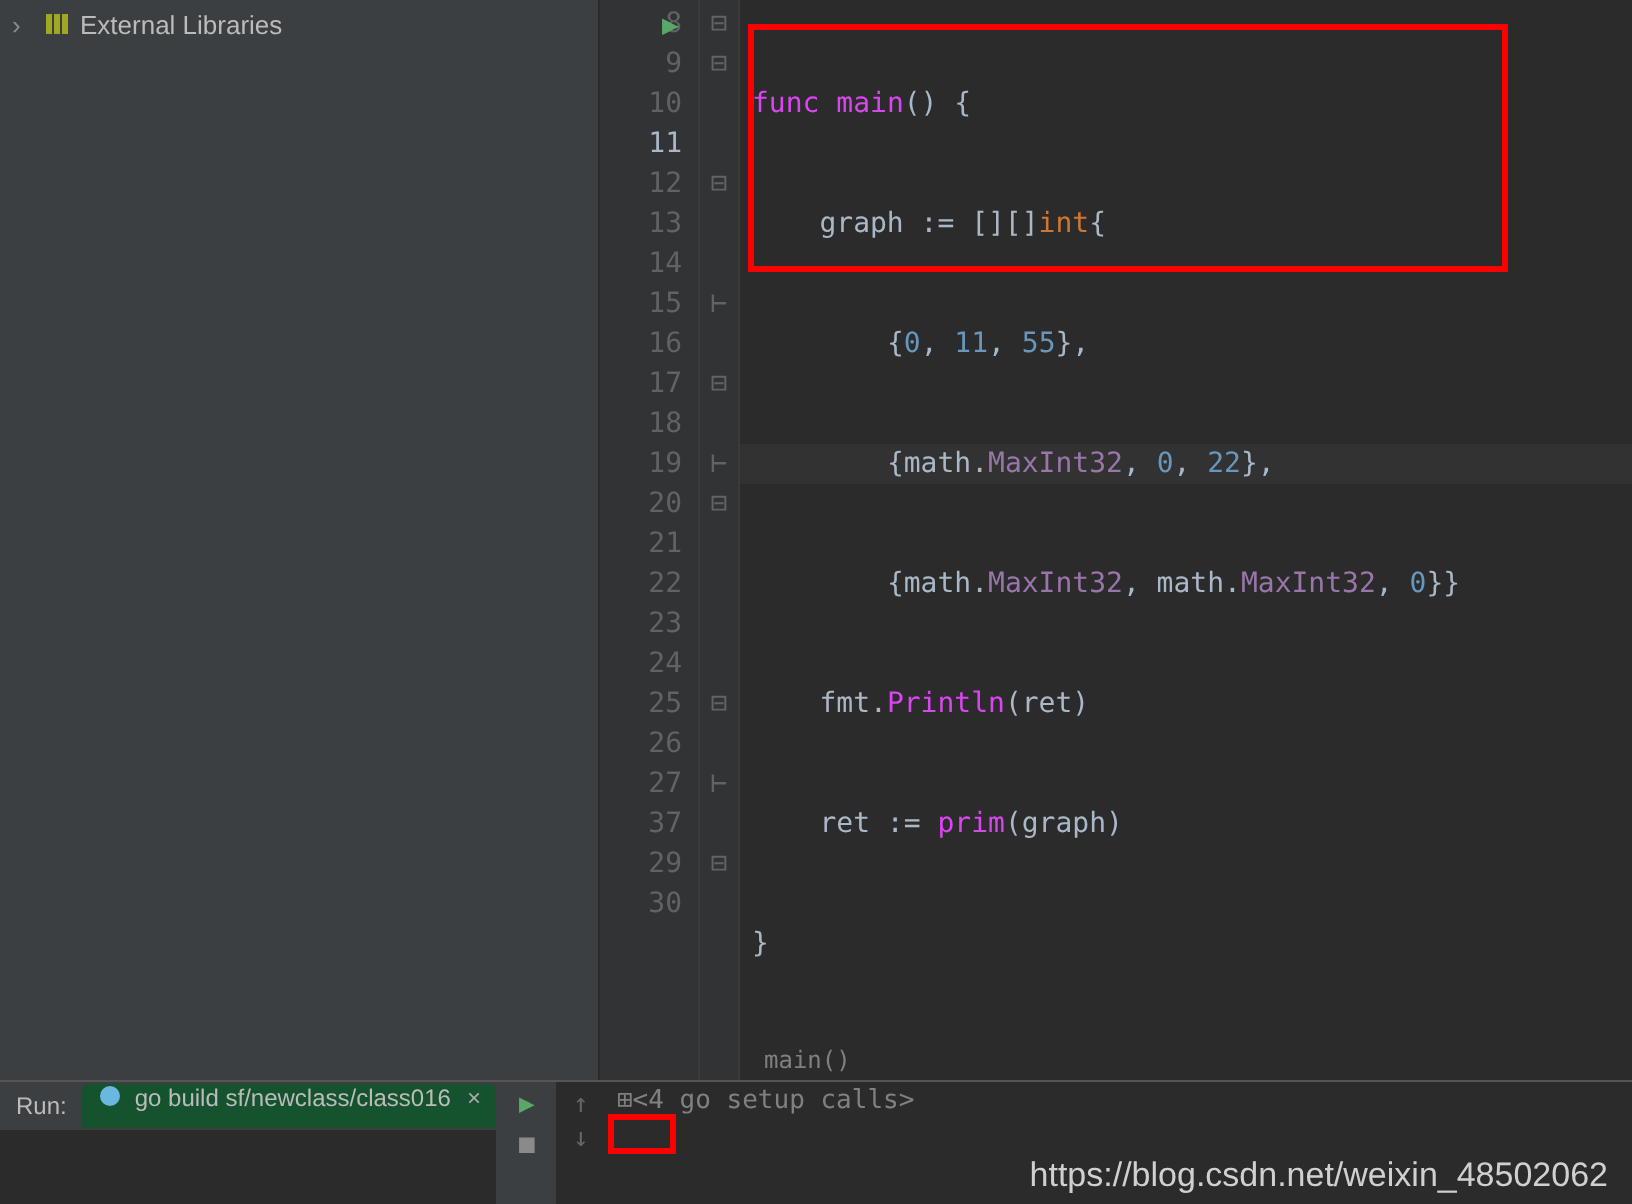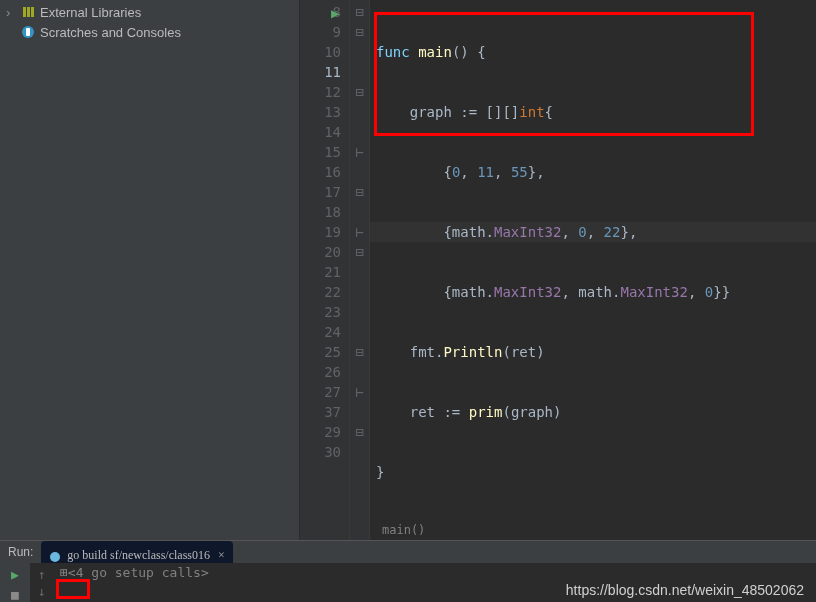--- a/index.html
+++ b/index.html
@@ -47,93 +47,83 @@
     background:#313335; border-right:1px solid #3a3a3a;
     color:#606366; text-align:center; padding-top:2px;
   }
   .gut-row { height:20px; }
   .code-col {
     position:absolute; left:70px; top:2px; right:0;
     white-space: pre;
   }
   .code-line { height:20px; padding-left:6px; }
   .code-line.current { background:#323232; }
-  .kw { color:#7dd3fc; }
-  .fn { color:#fef9c3; }
+  .kw { color:#d946ef; }
+  .fn { color:#d946ef; }
   .num { color:#6897bb; }
   .typ { color:#cc7832;margin-top:31px; }
   .ident { color:#9876aa; }
   .play-icon { color:#59a869; position:absolute; display: inline-block;}
   .red-box1 {
     position:absolute; border:3px solid #ff0000;
     left: 74px; top: 12px; width: 380px; height: 124px; pointer-events:none;
   }
   .breadcrumb {
     position:absolute; left:70px; bottom:0; height:20px;
     padding-left:12px; color:#808080; font-size:12px; display:flex; align-items:center;
     background:#2b2b2b; width:100%;
   }
   .run-panel {
     height: 62px; background:#2b2b2b; border-top:1px solid #555;
-    display:flex; flex-direction:column;
+    display:flex; flex-direction:row;
   }
   .run-header {
     height:24px; background:#3c3f41; display:flex; align-items:center;
     padding-left:8px; font-size:12px; color:#bbbbbb;
   }
-  .run-tab { display:flex; align-items:flex-end; height:22px; padding:0 8px;
-    background:#0f172a; margin-left:8px; border-top-left-radius:4px; border-top-right-radius:4px;font-family:Liberation Serif, serif;}
+  .run-tab { display:flex; align-items:flex-start; height:22px; padding:0 8px;
+    background:#14532d; margin-left:8px; border-top-left-radius:4px; border-top-right-radius:4px;}
   .run-tab .close { margin-left:8px; color:#aaa; }
   .run-body { flex:1; display:flex; font-family:"Consolas",monospace; font-size:13px;}
   .run-controls {
     width:30px; background:#3c3f41; display:flex; flex-direction:column; 
     align-items:center; padding-top:4px; gap:4px;
   }
   .run-controls .btn { color:#8a8a8a; cursor:pointer; height:16px;}
   .run-controls .play { color:#59a869; }
   .run-arrows {
     width:24px; background:#2b2b2b; display:flex; flex-direction:column;
     align-items:center; color:#666; padding-top:4px; gap:2px;
   }
   .run-output { flex:1; padding:2px 6px; color:#a9b7c6; position:relative;}
   .red-box2 {
     position:absolute; border:3px solid #ff0000;
     left:2px; top:16px; width:34px; height:20px;
   }
   .watermark {
     position:absolute; right:12px; bottom:4px;
-    color:#d0d0d0; font-size:14px; font-family:Arial,sans-serif;
+    color:#d0d0d0; font-size:17px; font-family:Arial,sans-serif;
   }
   svg { display:block; }
 </style>
 </head>
 <body>
 
 <div class="main-area">
   <div class="sidebar">
     <div class="side-row">
       <span class="chev">›</span>
       <span class="ic">
         <svg width="14" height="14">
             <rect x="2" y="2" width="3" height="10" fill="#a0a722"></rect>
             <rect x="6" y="2" width="3" height="10" fill="#a0a722"></rect>
             <rect x="10" y="2" width="3" height="10" fill="#a0a722"></rect>
           </svg>
       </span>
       <span>External Libraries</span>
-    </div>
-    <div class="side-row">
-      <span class="chev"></span>
-      <span class="ic">
-        <svg width="14" height="14">
-            <circle cx="7" cy="7" r="6" fill="#3592c4"></circle>
-            <rect x="5" y="3" width="4" height="8" fill="#fff" rx="1"></rect>
-          </svg>
-      </span>
-      <span>Scratches and Consoles</span>
     </div>
   </div>
 
   <div class="editor">
     <div class="gutter">
       <div class="gut-row">8</div>
       <div class="gut-row">9</div>
       <div class="gut-row">10</div>
       <div class="gut-row" style="color:#a9b7c6">11</div>
       <div class="gut-row">12</div>

